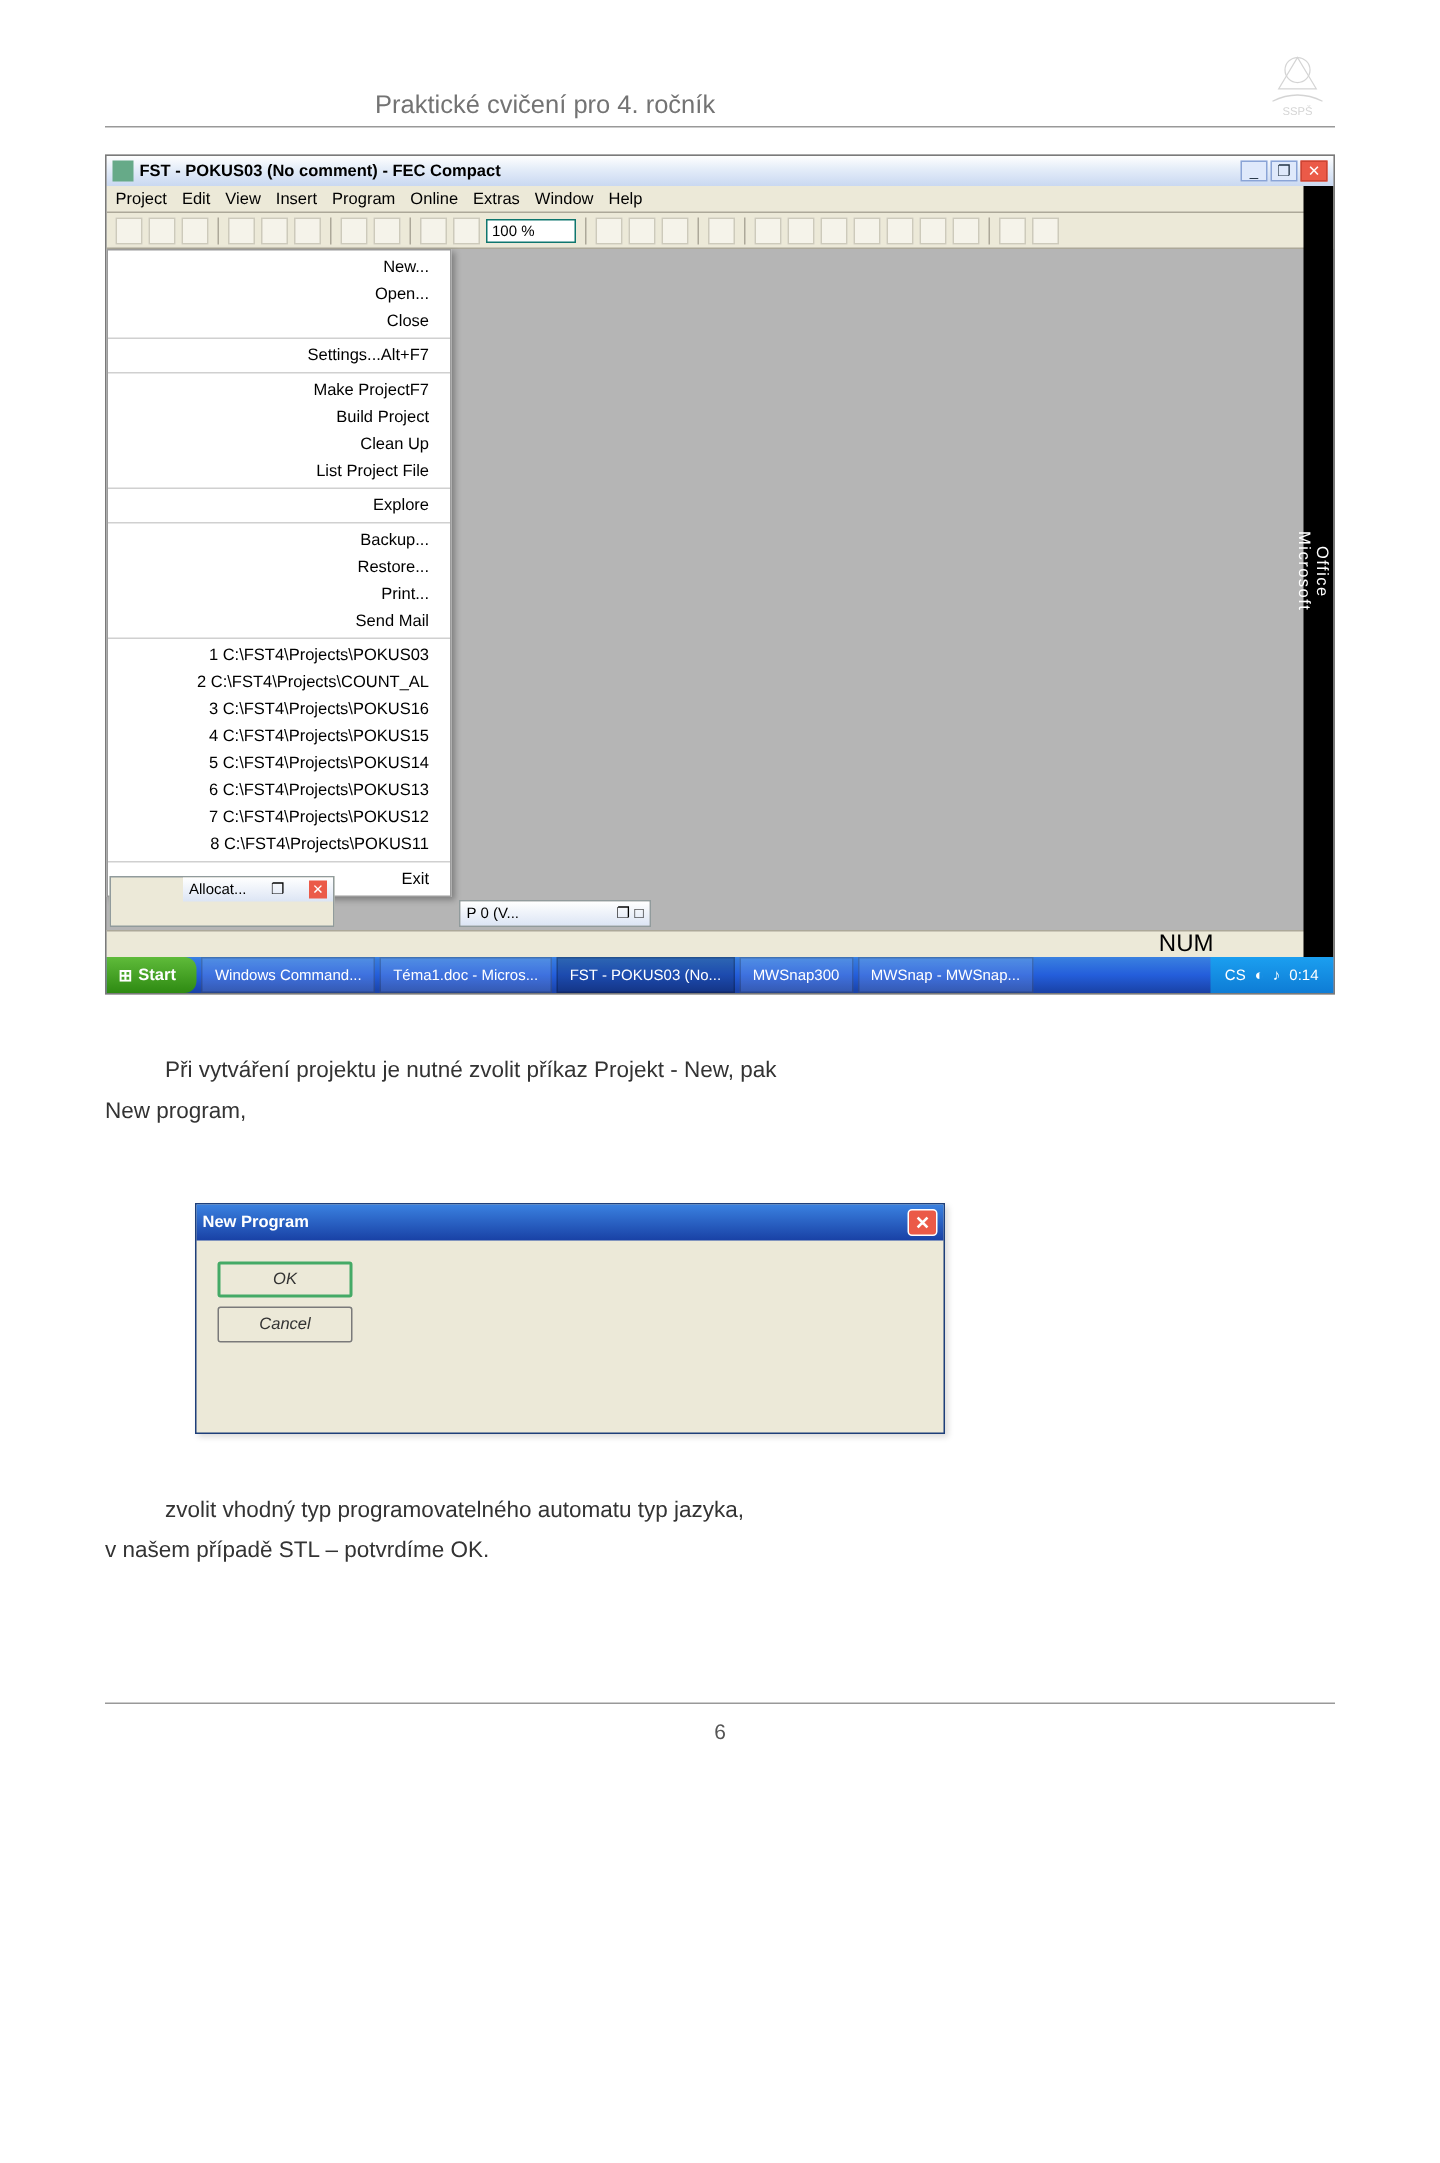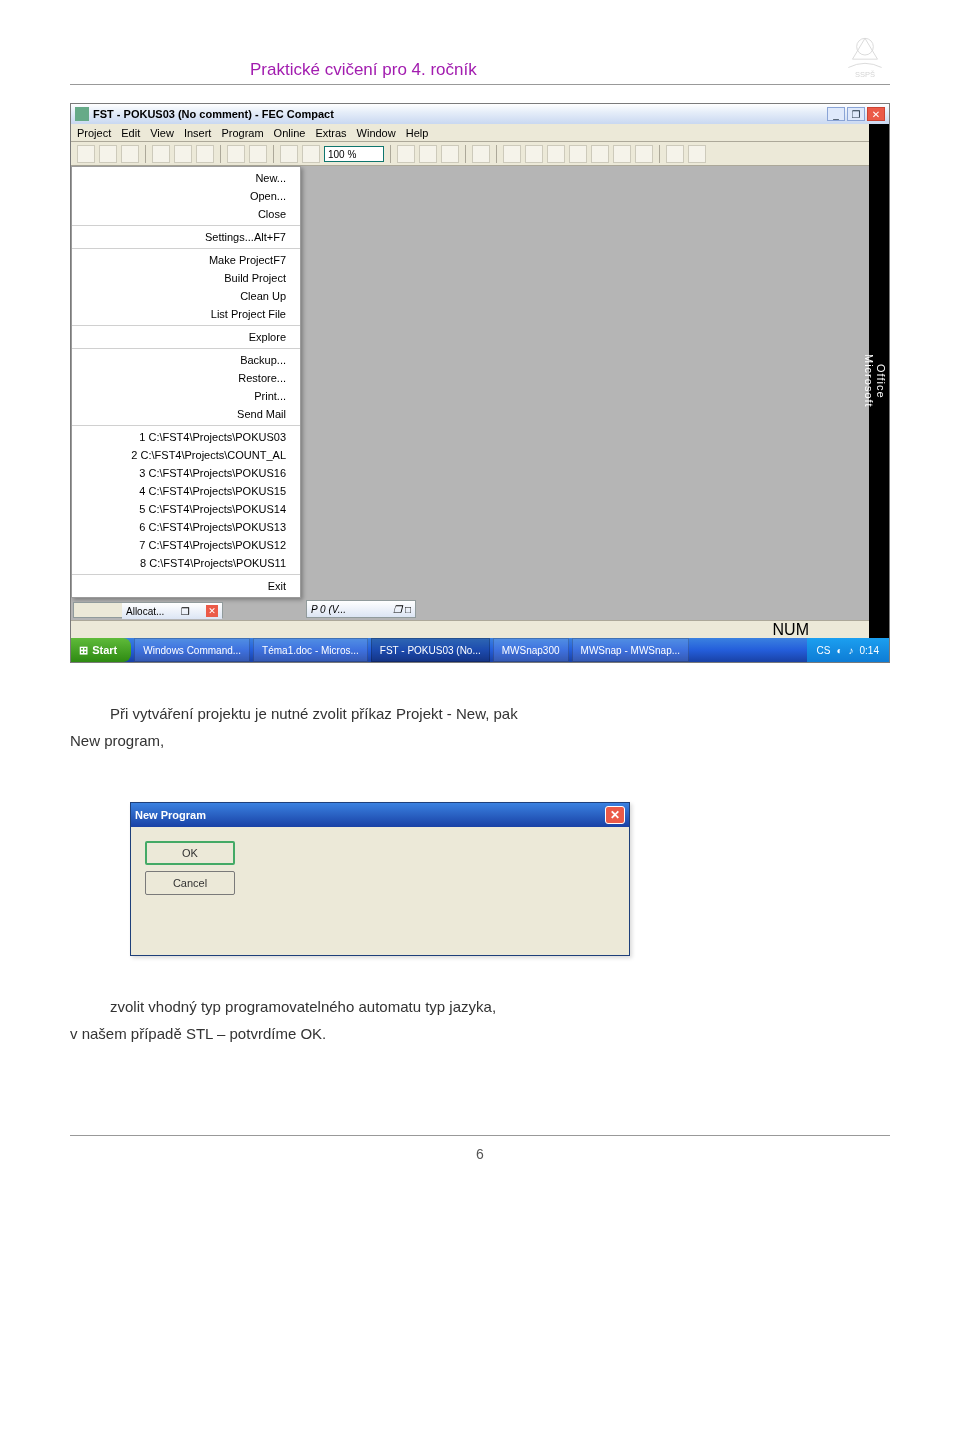--- a/index.html
+++ b/index.html
@@ -16,21 +16,21 @@
   .header {
     display: flex;
     justify-content: space-between;
     align-items: flex-end;
     border-bottom: 1px solid #999;
     padding-bottom: 4px;
     margin-bottom: 18px;
   }
   .header-title {
     font-size: 17px;
-    color: #a21caf;
+    color: #737373;
     margin-left: 180px;
   }
   .header-logo { width: 50px; height: 50px; opacity: .5; }
   .header-logo svg { width: 100%; height: 100%; }
 
   
   .figure {
     margin: 0 0 40px 0;
     border-radius: 27px;
   }
@@ -94,22 +94,22 @@
     line-height:14px; cursor:default;
   }
   .pane {
     position:absolute;background:#ece9d8;border:1px solid #919b9c;
     font-size:10px;
   }
   .pane-title{height:16px;background:linear-gradient(#fff,#dce5f4);
     display:flex;align-items:center;padding:0 4px;gap:3px;}
   .pane-title .x{margin-left:auto;width:12px;height:12px;background:#eb5a48;
     color:#fff;display:flex;align-items:center;justify-content:center;font-size:9px;}
-  .pane-alloc{left:2px;bottom:2px;width:150px;height:16px;padding-left:48px;}
-  .pane-pov{left:235px;bottom:2px;width:110px;height:18px;font-style:italic;}
+  .pane-alloc{left:2px;bottom:2px;width:150px;height:34px;padding-left:48px;}
+  .pane-pov{left:235px;bottom:2px;width:128px;height:18px;}
 
   .ide-status {
     position:absolute;left:0;right:0;bottom:24px;height:18px;
     background:#ece9d8;border-top:1px solid #aca899;
     display:flex;align-items:center;justify-content:flex-end;padding:0 80px 0 8px;
     font-size:16px;gap:10px;
   }
   .taskbar {
     position:absolute;left:0;right:0;bottom:0;height:24px;
     background:linear-gradient(#3a81e0,#245edb 50%,#1941a5);
@@ -165,21 +165,21 @@
   .dlg-list{
     background:#fff;border:1px solid #7f9db9;height:160px;padding:4px;
   }
   .dlg-li{display:flex;align-items:center;gap:5px;padding:1px 2px;font-size:11px;}
   .li-ico{width:14px;height:14px;border:1px solid #888;background:#eef3e6;
     font-size:7px;display:flex;align-items:center;justify-content:center;color:#556;}
   .dlg-right{display:flex;flex-direction:column;gap:6px;width:90px;}
   .dlg-btn{
     height:24px;border:1px solid #7a7a7a;background:#ece9d8;
     font-size:11px;display:flex;align-items:center;justify-content:center;
-    cursor:default;border-radius:2px;
+    cursor:default;border-radius:2px;font-style:italic;
   }
   .dlg-btn:first-child{border:2px solid #4a6;}
 
   .footer{
     border-top:1px solid #999;margin-top:90px;padding-top:10px;
     text-align:center;font-size:14px;color:#555;
   }
 </style>
 </head>
 <body>

